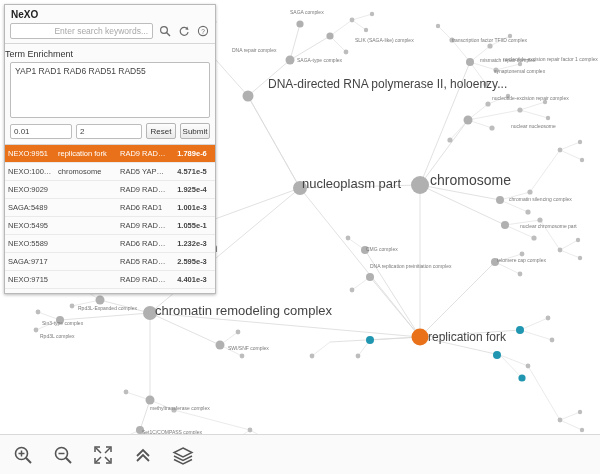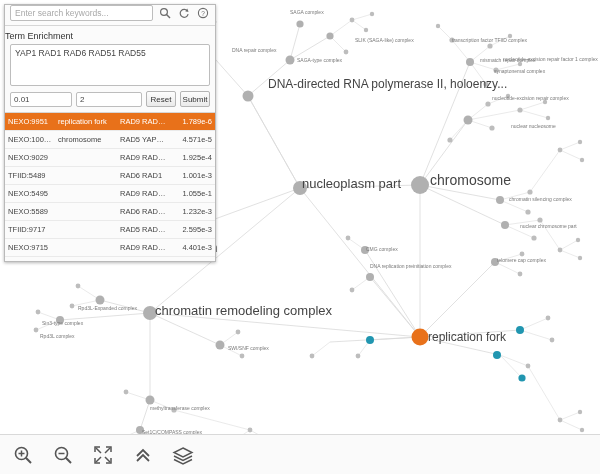--- a/index.html
+++ b/index.html
@@ -60,20 +60,21 @@
     flex: 1 1 auto;
     height: 16px;
     border: 1px solid #bdbdbd;
     background: #fff;
     border-radius: 2px;
     font-size: 8.5px;
     padding: 0 4px;
     color: #555;
     box-sizing: border-box;
     font-family: "Liberation Sans", sans-serif;
+    text-align: right;
   }
   .search-input::placeholder { color: #a8a8a8; }
   .icon-btn {
     width: 15px; height: 15px;
     display: flex; align-items: center; justify-content: center;
     color: #6c6c6c;
     cursor: pointer;
   }
   .icon-btn svg { display:block; }
 
@@ -109,21 +110,21 @@
     background: #d6d6d6;
     margin: 0;
   }
   .section-title {
     padding: 5px 6px 3px 0;
     font-size: 9px;
     color: #333;
   }
   .term-box {
     margin: 0 5px 5px 5px;
-    height: 42px;
+    height: 56px;
     background: #fff;
     border: 1px solid #bdbdbd;
     border-radius: 2px;
     font-size: 8.5px;
     color: #444;
     padding: 3px 4px;
     box-sizing: border-box;
     overflow: hidden;
     line-height: 1.3;
   }
@@ -182,21 +183,21 @@
   }
   .res-row .c {
     padding: 0 3px;
     overflow: hidden;
     white-space: nowrap;
     text-overflow: ellipsis;
   }
   .c0 { width: 44px; flex: 0 0 44px; }
   .c1 { width: 56px; flex: 0 0 56px; }
   .c2 { flex: 1 1 auto; }
-  .c3 { width: 40px; flex: 0 0 40px; text-align: right; }
+  .c3 { width: 40px; flex: 0 0 40px; text-align: center; font-weight: bold; }
 
   
   #bottom-bar {
     position: absolute;
     left: 0;
     bottom: 0;
     width: 600px;
     height: 40px;
     background: #fafafa;
     border-top: 1px solid #d9d9d9;
@@ -413,20 +414,21 @@
         <text x="40" y="338" class="node-label" font-size="5">Rpd3L complex</text>
         <text x="228" y="350" class="node-label" font-size="5">SWI/SNF complex</text>
         <text x="150" y="410" class="node-label" font-size="5">methyltransferase complex</text>
         <text x="142" y="434" class="node-label" font-size="5">Set1C/COMPASS complex</text>
       </g>
 </svg>
 </div>
 
 <div id="nexo-panel">
 
+  <div id="nexo-title">NeXO</div>
 
   <div class="search-row">
     <input class="search-input" type="text" placeholder="Enter search keywords..." style="">
     <span class="icon-btn">
       <svg width="12" height="12" viewBox="0 0 12 12">
           <circle cx="5" cy="5" r="3.4" fill="none" stroke="#6c6c6c" stroke-width="1.2"></circle>
           <line x1="7.5" y1="7.5" x2="11" y2="11" stroke="#6c6c6c" stroke-width="1.4"></line>
         </svg>
     </span>
     <span class="icon-btn">
@@ -470,39 +472,39 @@
         <div class="c c2">RAD5 YAP1 RAD6 RAD51 RAD1</div>
         <div class="c c3">4.571e-5</div>
       </div>
       <div class="res-row">
         <div class="c c0">NEXO:9029</div>
         <div class="c c1"></div>
         <div class="c c2">RAD9 RAD51</div>
         <div class="c c3">1.925e-4</div>
       </div>
       <div class="res-row">
-        <div class="c c0">TFIID:5489</div>
+        <div class="c c0">SAGA:5489</div>
         <div class="c c1"></div>
         <div class="c c2">RAD6 RAD1</div>
         <div class="c c3">1.001e-3</div>
       </div>
       <div class="res-row">
         <div class="c c0">NEXO:5495</div>
         <div class="c c1"></div>
         <div class="c c2">RAD9 RAD51</div>
         <div class="c c3">1.055e-1</div>
       </div>
       <div class="res-row">
         <div class="c c0">NEXO:5589</div>
         <div class="c c1"></div>
         <div class="c c2">RAD6 RAD51</div>
         <div class="c c3">1.232e-3</div>
       </div>
       <div class="res-row">
-        <div class="c c0">TFIID:9717</div>
+        <div class="c c0">SAGA:9717</div>
         <div class="c c1"></div>
         <div class="c c2">RAD5 RAD51</div>
         <div class="c c3">2.595e-3</div>
       </div>
       <div class="res-row">
         <div class="c c0">NEXO:9715</div>
         <div class="c c1"></div>
         <div class="c c2">RAD9 RAD51</div>
         <div class="c c3">4.401e-3</div>
       </div>

